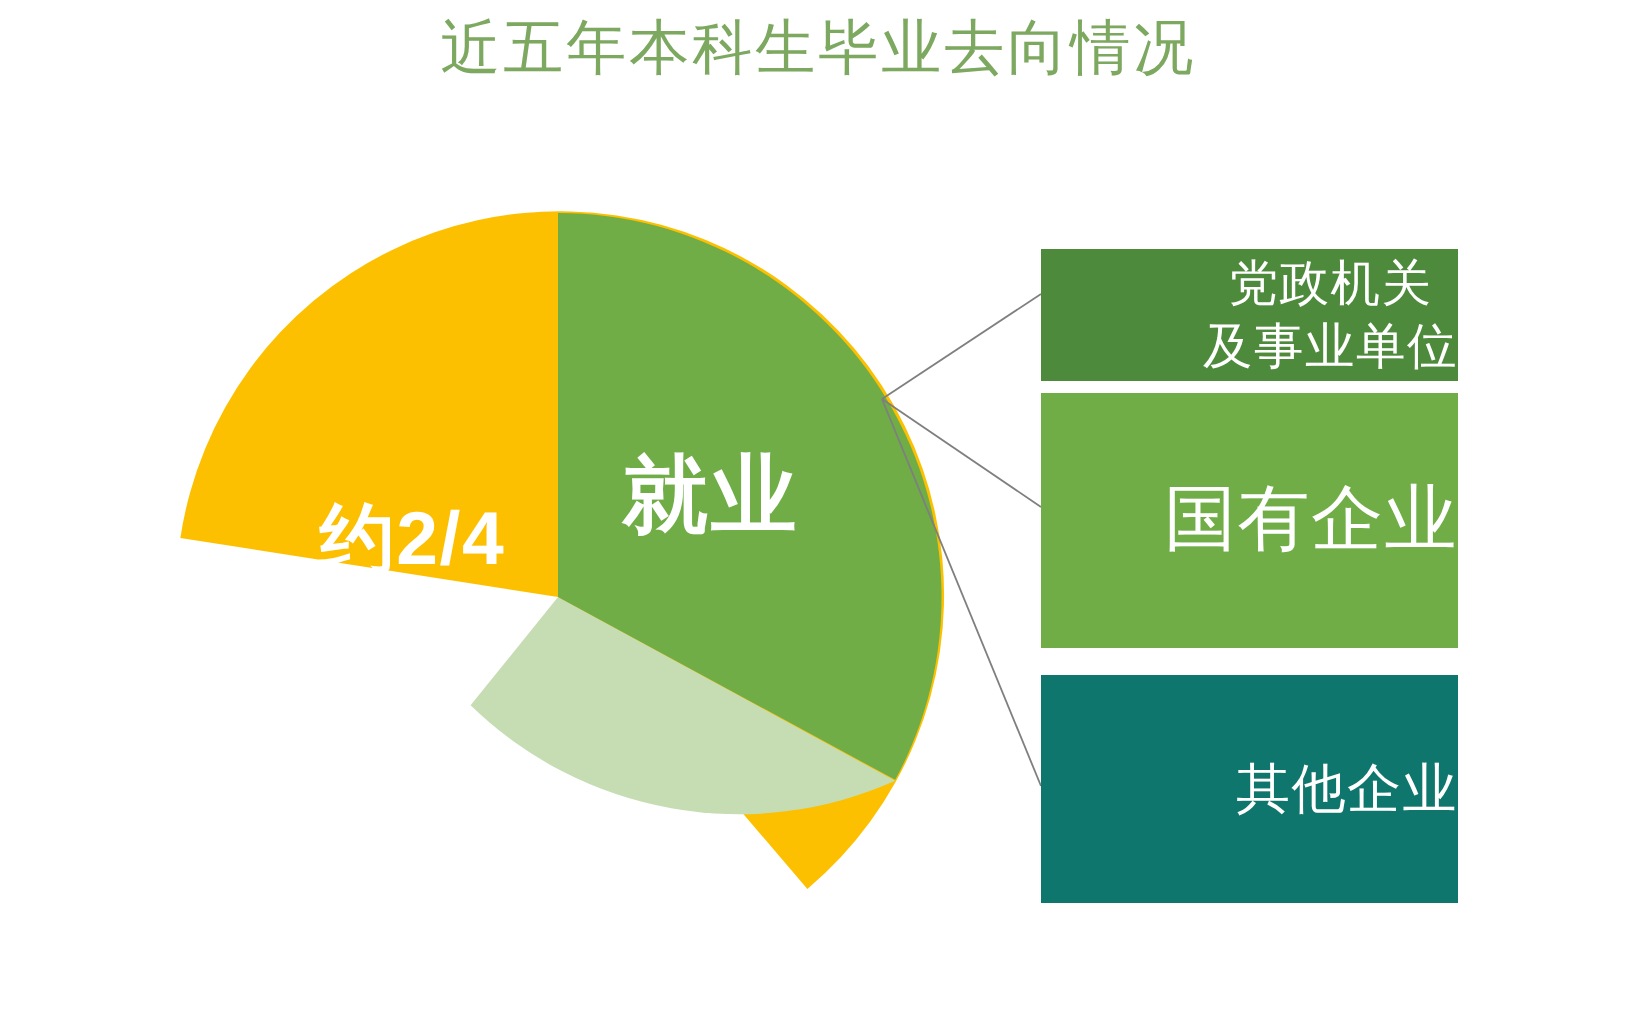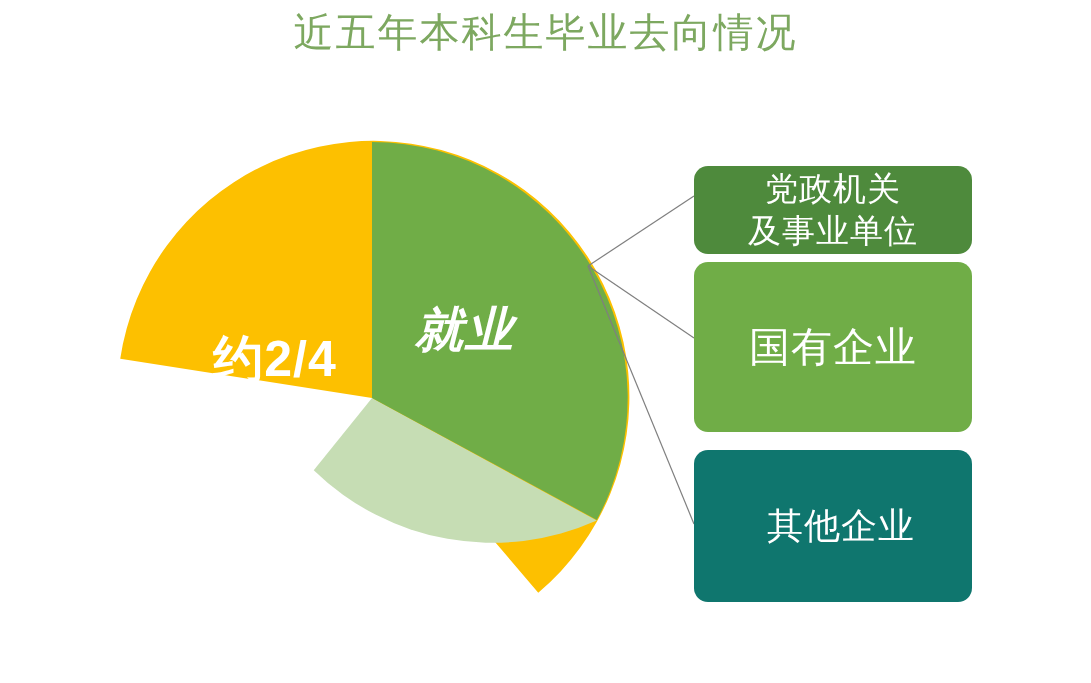--- a/index.html
+++ b/index.html
@@ -53,67 +53,65 @@
     position: absolute;
     color: #FFFFFF;
     font-weight: 700;
     white-space: nowrap;
     text-align: center;
     pointer-events: none;
   }
   #label-employment {
     left: 415px;
     top: 300px;
-    font-size: 48px;
+    font-size: 57px;
     line-height: 60px;
     letter-spacing: 2px;
-    font-style: italic;
   }
   #label-study {
     left: 130px;
     top: 325px;
     width: 290px;
     font-size: 50px;
     line-height: 68px;
     letter-spacing: 1px;
   }
   #label-study .ln {
     display: block;
   }
 
   
   .legend-box {
     position: absolute;
     left: 694px;
     width: 278px;
     display: flex;
     align-items: center;
-    justify-content: center;
+    justify-content: flex-end;
     color: #FFFFFF;
     text-align: center;
     box-sizing: border-box;
-    border-radius: 14px;
   }
   .legend-box .lbl {
     font-size: 33px;
     line-height: 42px;
     letter-spacing: 1px;
     white-space: pre-line;
   }
   #legend-box-0 {
     top: 166px;
     height: 88px;
     background: #4E8A3C;
   }
   #legend-box-1 {
     top: 262px;
     height: 170px;
     background: #70AD47;
   }
-  #legend-box-1 .lbl { font-size: 41px; }
+  #legend-box-1 .lbl { font-size: 48px; }
   #legend-box-2 {
     top: 450px;
     height: 152px;
     background: #0f766e;
     padding-left: 16px;
   }
   #legend-box-2 .lbl { font-size: 36px; }
 </style>
 </head>
 <body>

